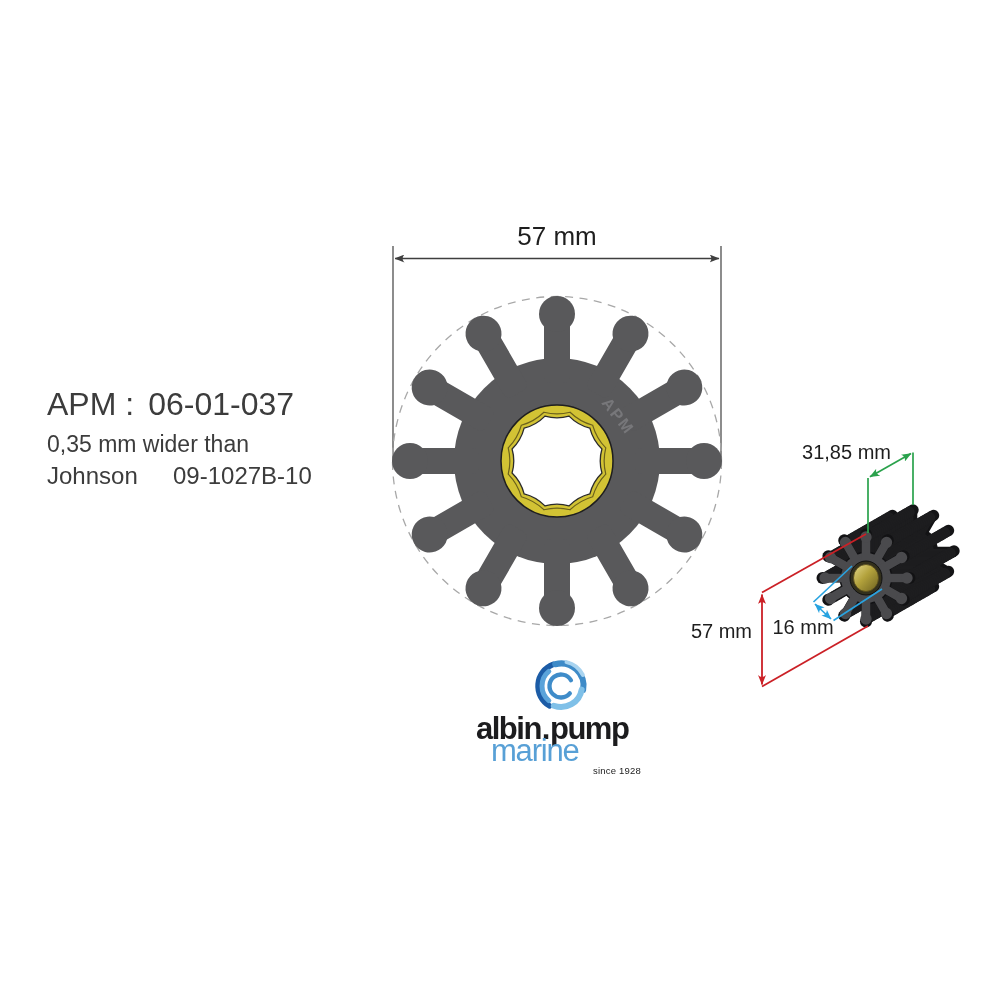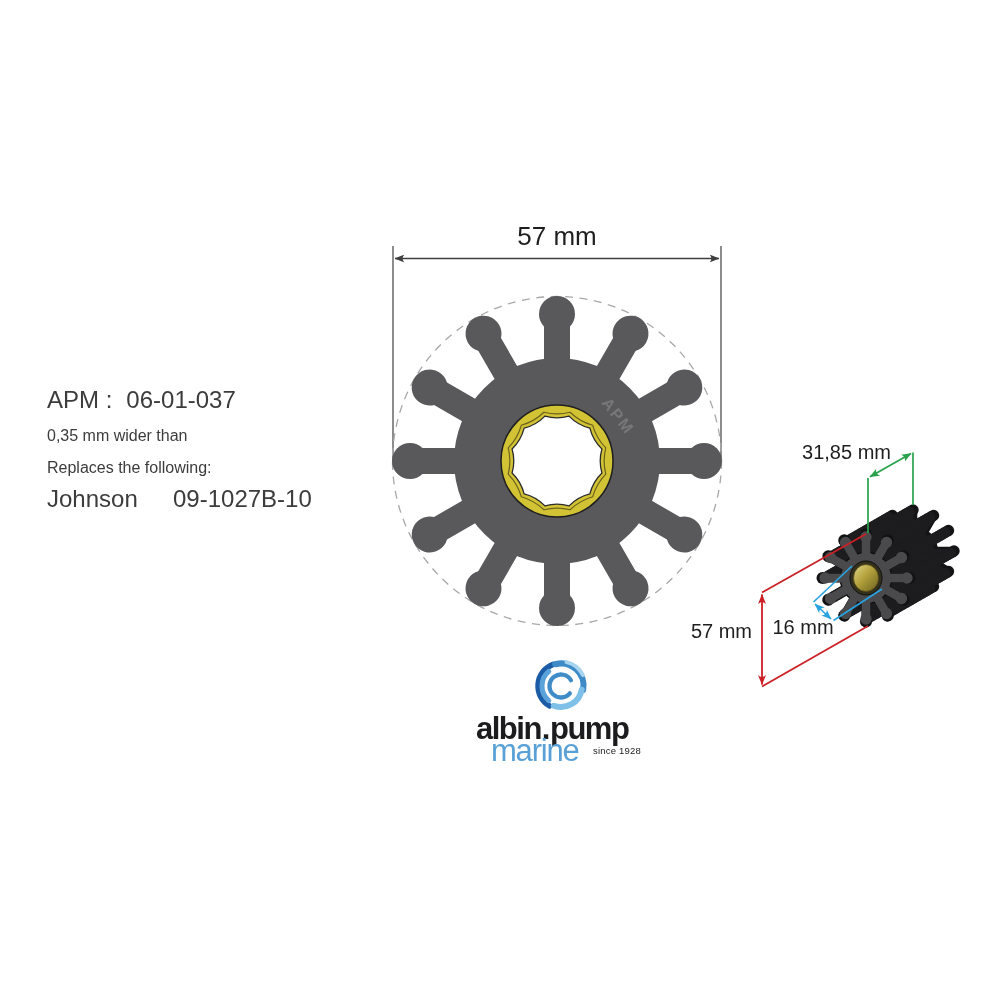--- a/index.html
+++ b/index.html
@@ -13,35 +13,35 @@
   .dashed{fill:none;stroke:#a8a8a8;stroke-width:1.3;stroke-dasharray:8 6.5}
   .green-l{stroke:var(--dimension-green,#2aa24c);stroke-width:1.7;fill:none}
   .red-l{stroke:var(--dimension-red,#cb2026);stroke-width:1.8;fill:none}
   .blue-l{stroke:var(--dimension-blue,#29a3e0);stroke-width:1.7;fill:none}
   .dimtext-lg{font:26px "Liberation Sans",sans-serif;fill:#1e1e1e}
   .dimtext{font:20px "Liberation Sans",sans-serif;fill:#1e1e1e}
   .watermark{font:bold 16px "Liberation Sans",sans-serif;fill:#77777a;letter-spacing:2px}
 
   
   .info{position:absolute;left:47px;top:386px;color:#3c3c3c}
-  .info-title{font-size:24px;line-height:1.15;margin-bottom:8px;white-space:nowrap}
+  .info-title{font-size:32px;line-height:1.15;margin-bottom:8px;white-space:nowrap}
   .info-title .code{margin-left:14px}
-  .info-line{font-size:16px;line-height:27px;white-space:nowrap}
+  .info-line{font-size:23px;line-height:27px;white-space:nowrap}
   .replaces{margin-top:5px}
   .info-row{font-size:24px;line-height:28px;white-space:nowrap}
   .first-row{margin-top:4px}
   .brand{display:inline-block;width:126px}
 
   
   .logo-line1{position:absolute;left:476px;top:711px;font-size:31px;font-weight:bold;
               letter-spacing:-1.5px;color:#1c1c1e;white-space:nowrap}
   .logo-dot{margin:0 1px}
   .logo-line2{position:absolute;left:491px;top:733px;font-size:31px;font-weight:normal;
               letter-spacing:-1.2px;color:var(--logo-blue,#58a0d6);white-space:nowrap}
-  .since{position:absolute;left:593px;top:745px;font-size:9.5px;color:#232323;letter-spacing:.2px}
+  .since{position:absolute;left:593px;top:765px;font-size:9.5px;color:#232323;letter-spacing:.2px}
 </style>
 </head>
 <body>
 
 <svg id="scene" width="1000" height="1000" viewBox="0 0 1000 1000">
   <defs>
     <linearGradient id="brassGrad" x1="0" y1="0" x2="1" y2="1">
       <stop offset="0" stop-color="#e3d88c"></stop>
       <stop offset="0.45" stop-color="#b3a23c"></stop>
       <stop offset="1" stop-color="#6d6120"></stop>
@@ -1489,21 +1489,20 @@
       <path d="M5.51130083142469,-23.872066587238262 A24.5,24.5 0 0 1 21.829659842615012,-11.1227672436189" fill="none" stroke="#a9d4f0" stroke-width="4" stroke-linecap="round"></path>
       <path d="M8.809511095868247,7.392057511395201 A11.5,11.5 0 1 1 9.959292143521042,-5.750000000000005" fill="none" stroke="#3f8cc9" stroke-width="4.3" stroke-linecap="round"></path>
     </g>
 </svg>
 
 <div class="info">
   <div class="info-title">
     <span>APM :</span><span class="code">06-01-037</span>
   </div>
   <div class="info-line">0,35 mm wider than</div>
-  <div class="info-line replaces">Replaces the following:</div>
   <div class="info-row first-row">
     <span class="brand">Johnson</span><span>09-1027B-10</span>
   </div>
 </div>
 
 <div class="logo-line1">
   <span>albin</span><span class="logo-dot">.</span><span>pump</span>
 </div>
 <div class="logo-line2">marine</div>
 <div class="since">since 1928</div>

